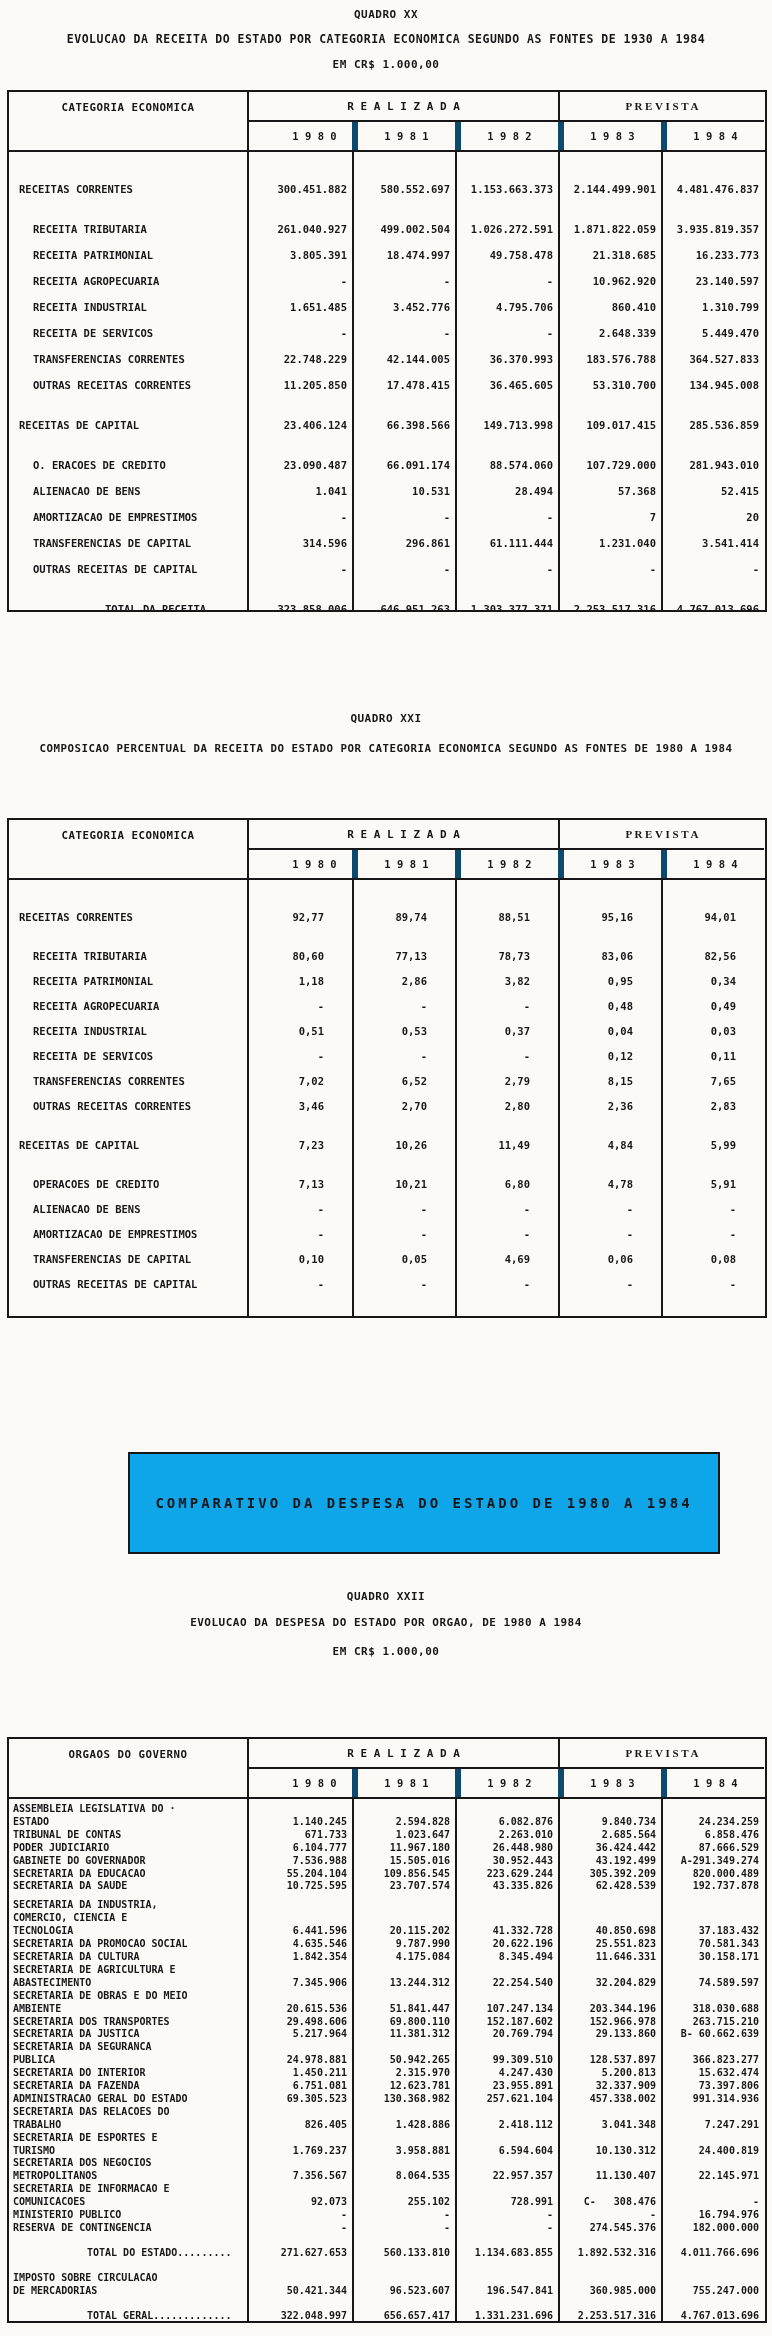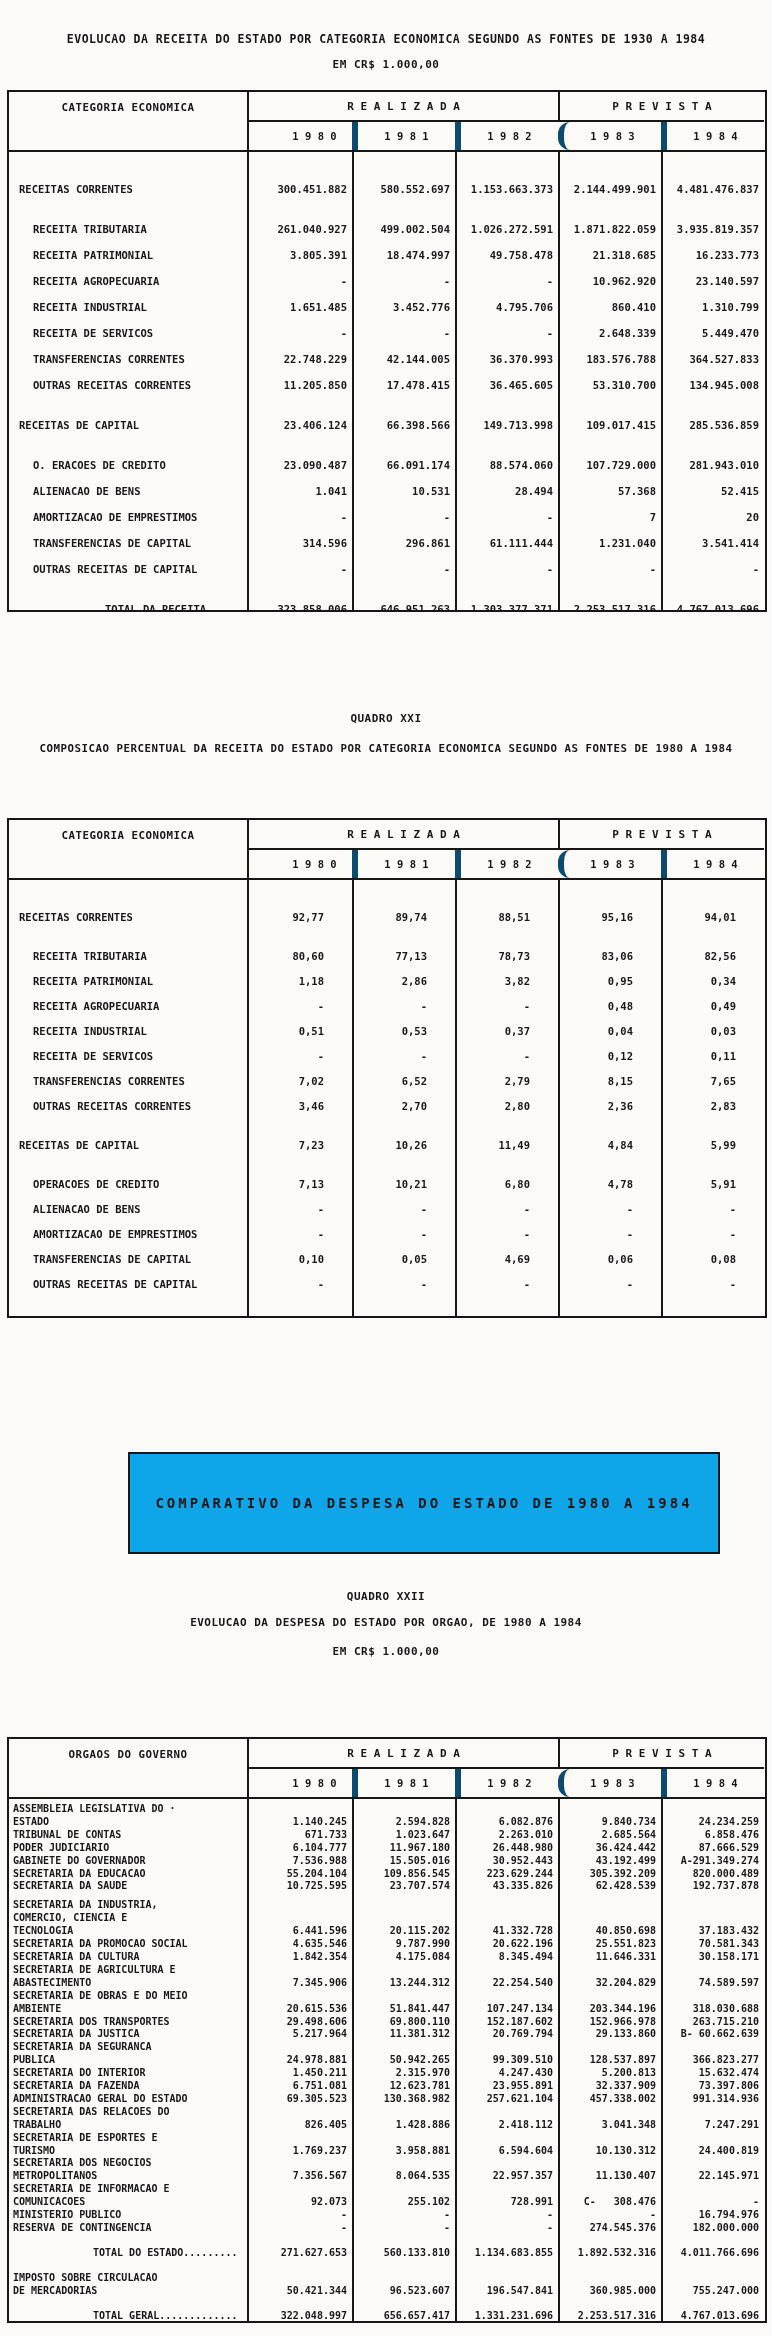--- a/index.html
+++ b/index.html
@@ -33,27 +33,27 @@
   .t-abs3 { top:1737px; height:586px; }
 
   .thead { display:grid; grid-template-columns:240px repeat(5,103px);
            grid-template-rows:30px 28px; border-bottom:2px solid #171717; }
   .th-label { grid-row:1/3; grid-column:1; display:flex; align-items:flex-start;
               justify-content:center; padding-top:9px; font-size:10.8px;
               border-right:2px solid #171717; letter-spacing:.5px; }
   .th-group { display:flex; align-items:center; justify-content:center;
               font-size:11px; border-bottom:2px solid #171717; white-space:pre; }
   .th-real { grid-row:1; grid-column:2/5; }
-  .th-prev { grid-row:1; grid-column:5/7; border-left:2px solid #171717; }
+  .th-prev { grid-row:1; grid-column:5/7; border-left:2px solid #171717;font-family:Liberation Serif, serif; }
   .th-year { display:flex; align-items:center; justify-content:center;
              font-size:10.5px; grid-row:2; border-left:6px solid #0c4a6e; white-space:pre; }
   .th-year.y0 { grid-column:2; border-left:none;margin-left:28px; }
   .th-year.y1 { grid-column:3; }
   .th-year.y2 { grid-column:4; }
-  .th-year.y3 { grid-column:5;border-radius:12px; }
+  .th-year.y3 { grid-column:5; }
   .th-year.y4 { grid-column:6; }
 
   .tbody { position:relative; height:calc(100% - 58px); padding-top:10px; }
   .vline { position:absolute; top:0; bottom:0; width:2px; background:#171717; }
   .v1 { left:238px; } .v2 { left:343px; } .v3 { left:446px; }
   .v4 { left:549px; } .v5 { left:652px; }
 
   .trow { display:grid; grid-template-columns:240px repeat(5,103px);
           align-items:center; min-height:26px; font-size:10.5px; position:relative; }
   .t-abs2 .trow { min-height:25px; }
@@ -62,27 +62,28 @@
   .tot .c-label { padding-left:96px; }
   .c-val { text-align:right; padding-right:5px; white-space:pre; }
   .t-pct .c-val { padding-right:28px; }
   .gap-lg { margin-top:14px; }
   .gap-md { margin-top:12px; }
   .gap-sm { margin-top:6px; }
 
   .t-dense .tbody { padding-top:4px; }
   .t-dense .trow { min-height:0; font-size:10px; line-height:12.9px; align-items:end; }
   .t-dense .c-label { padding-left:4px; }
-  .t-dense .tot .c-label { padding-left:78px;margin-left:6px; }
+  .t-dense .tot .c-label { padding-left:78px; }
 </style>
 </head>
 <body>
 
 <div class="page">
 
+  <div class="cap q20-label">QUADRO XX</div>
   <div class="cap t1-title">EVOLUCAO DA RECEITA DO ESTADO POR CATEGORIA ECONOMICA SEGUNDO AS FONTES DE 1930 A 1984</div>
   <div class="cap t1-unit">EM CR$ 1.000,00</div>
   <div class="dtable t-abs1">
       <div class="thead">
         <div class="th-label">CATEGORIA ECONOMICA</div>
         <div class="th-group th-real">R E A L I Z A D A</div>
         <div class="th-group th-prev">P R E V I S T A</div>
         <div class="th-year y0">1 9 8 0</div>
         <div class="th-year y1">1 9 8 1</div>
         <div class="th-year y2">1 9 8 2</div>

